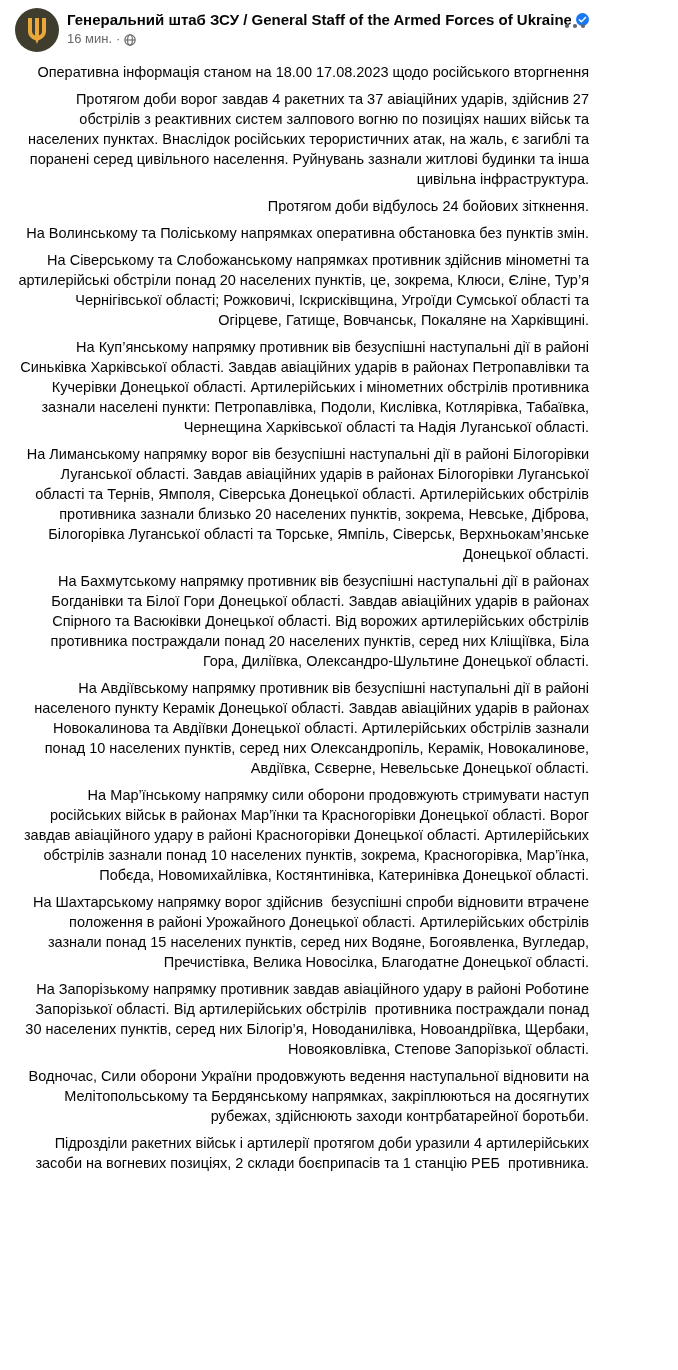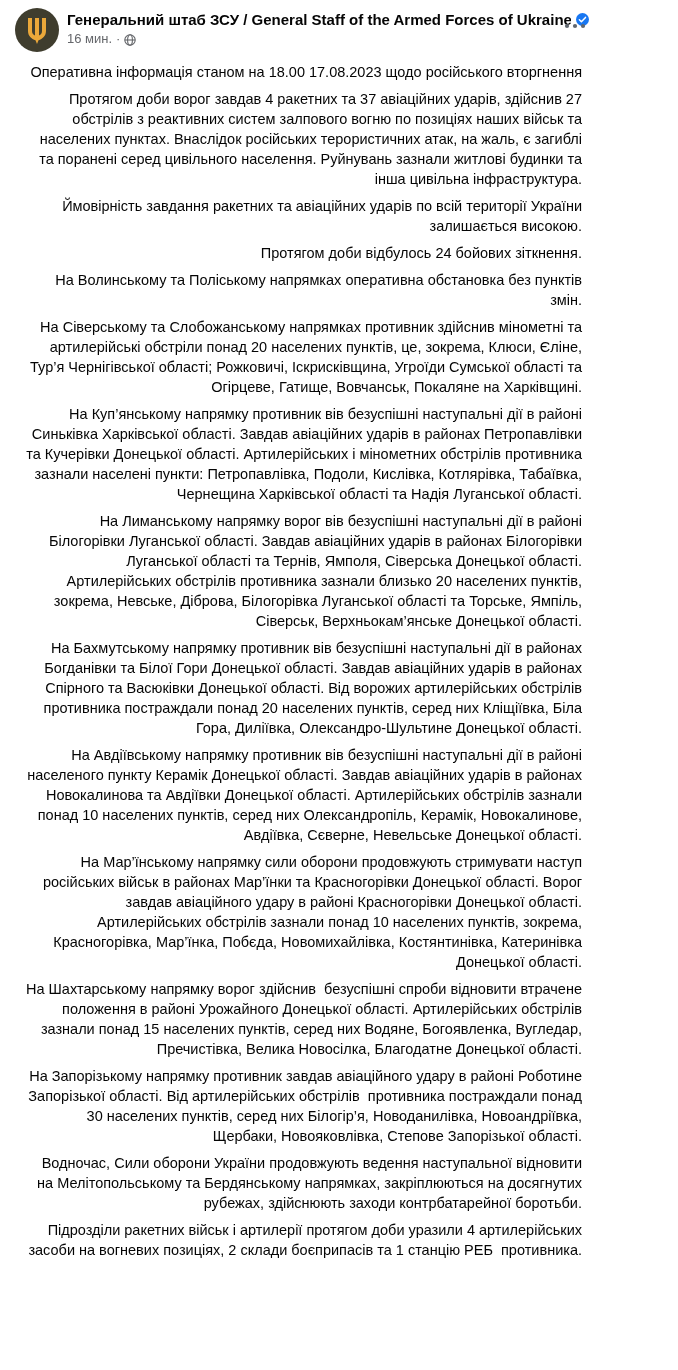--- a/index.html
+++ b/index.html
@@ -77,21 +77,21 @@
     right: 14px;
     width: 32px;
     height: 24px;
     display: flex;
     align-items: center;
     justify-content: center;
     border-radius: 6px;
     cursor: pointer;
   }
   .post-body {
-    padding: 0 23px;
+    padding: 0 16px;
     margin-top: 10px;
     font-size: 14.5px;
     line-height: 20px;
     color: #050505;
   }
   .post-body p {
     margin: 0 0 7px 0;
     white-space: pre-wrap;
   }
   .post-body p:last-child { margin-bottom: 12px; }
@@ -142,21 +142,20 @@
           <circle cx="19" cy="3" r="2.1" fill="#606770"></circle>
         </svg>
       </span>
     </div>
 
   </div>
 
   <div class="post-body">
     <p>Оперативна інформація станом на 18.00 17.08.2023 щодо російського вторгнення</p>
     <p>Протягом доби ворог завдав 4 ракетних та 37 авіаційних ударів, здійснив 27 обстрілів з реактивних систем залпового вогню по позиціях наших військ та населених пунктах. Внаслідок російських терористичних атак, на жаль, є загиблі та поранені серед цивільного населення. Руйнувань зазнали житлові будинки та інша цивільна інфраструктура.</p>
-    <p>Ймовірність завдання ракетних та авіаційних ударів по всій території України залишається високою.</p>
     <p>Протягом доби відбулось 24 бойових зіткнення.</p>
     <p>На Волинському та Поліському напрямках оперативна обстановка без пунктів змін.</p>
     <p>На Сіверському та Слобожанському напрямках противник здійснив мінометні та артилерійські обстріли понад 20 населених пунктів, це, зокрема, Клюси, Єліне, Тур’я Чернігівської області; Рожковичі, Іскрисківщина, Угроїди Сумської області та Огірцеве, Гатище, Вовчанськ, Покаляне на Харківщині.</p>
     <p>На Куп’янському напрямку противник вів безуспішні наступальні дії в районі Синьківка Харківської області. Завдав авіаційних ударів в районах Петропавлівки та Кучерівки Донецької області. Артилерійських і мінометних обстрілів противника зазнали населені пункти: Петропавлівка, Подоли, Кислівка, Котлярівка, Табаївка, Чернещина Харківської області та Надія Луганської області.</p>
     <p>На Лиманському напрямку ворог вів безуспішні наступальні дії в районі Білогорівки Луганської області. Завдав авіаційних ударів в районах Білогорівки Луганської області та Тернів, Ямполя, Сіверська Донецької області. Артилерійських обстрілів противника зазнали близько 20 населених пунктів, зокрема, Невське, Діброва, Білогорівка Луганської області та Торське, Ямпіль, Сіверськ, Верхньокам’янське Донецької області.</p>
     <p>На Бахмутському напрямку противник вів безуспішні наступальні дії в районах Богданівки та Білої Гори Донецької області. Завдав авіаційних ударів в районах Спірного та Васюківки Донецької області. Від ворожих артилерійських обстрілів противника постраждали понад 20 населених пунктів, серед них Кліщіївка, Біла Гора, Диліївка, Олександро-Шультине Донецької області.</p>
     <p>На Авдіївському напрямку противник вів безуспішні наступальні дії в районі населеного пункту Керамік Донецької області. Завдав авіаційних ударів в районах Новокалинова та Авдіївки Донецької області. Артилерійських обстрілів зазнали понад 10 населених пунктів, серед них Олександропіль, Керамік, Новокалинове, Авдіївка, Сєверне, Невельське Донецької області.</p>
     <p>На Мар’їнському напрямку сили оборони продовжують стримувати наступ російських військ в районах Мар’їнки та Красногорівки Донецької області. Ворог завдав авіаційного удару в районі Красногорівки Донецької області. Артилерійських обстрілів зазнали понад 10 населених пунктів, зокрема, Красногорівка, Мар’їнка, Побєда, Новомихайлівка, Костянтинівка, Катеринівка Донецької області.</p>
     <p>На Шахтарському напрямку ворог здійснив  безуспішні спроби відновити втрачене положення в районі Урожайного Донецької області. Артилерійських обстрілів зазнали понад 15 населених пунктів, серед них Водяне, Богоявленка, Вугледар, Пречистівка, Велика Новосілка, Благодатне Донецької області.</p>
     <p>На Запорізькому напрямку противник завдав авіаційного удару в районі Роботине Запорізької області. Від артилерійських обстрілів  противника постраждали понад 30 населених пунктів, серед них Білогір’я, Новоданилівка, Новоандріївка, Щербаки, Новояковлівка, Степове Запорізької області.</p>

